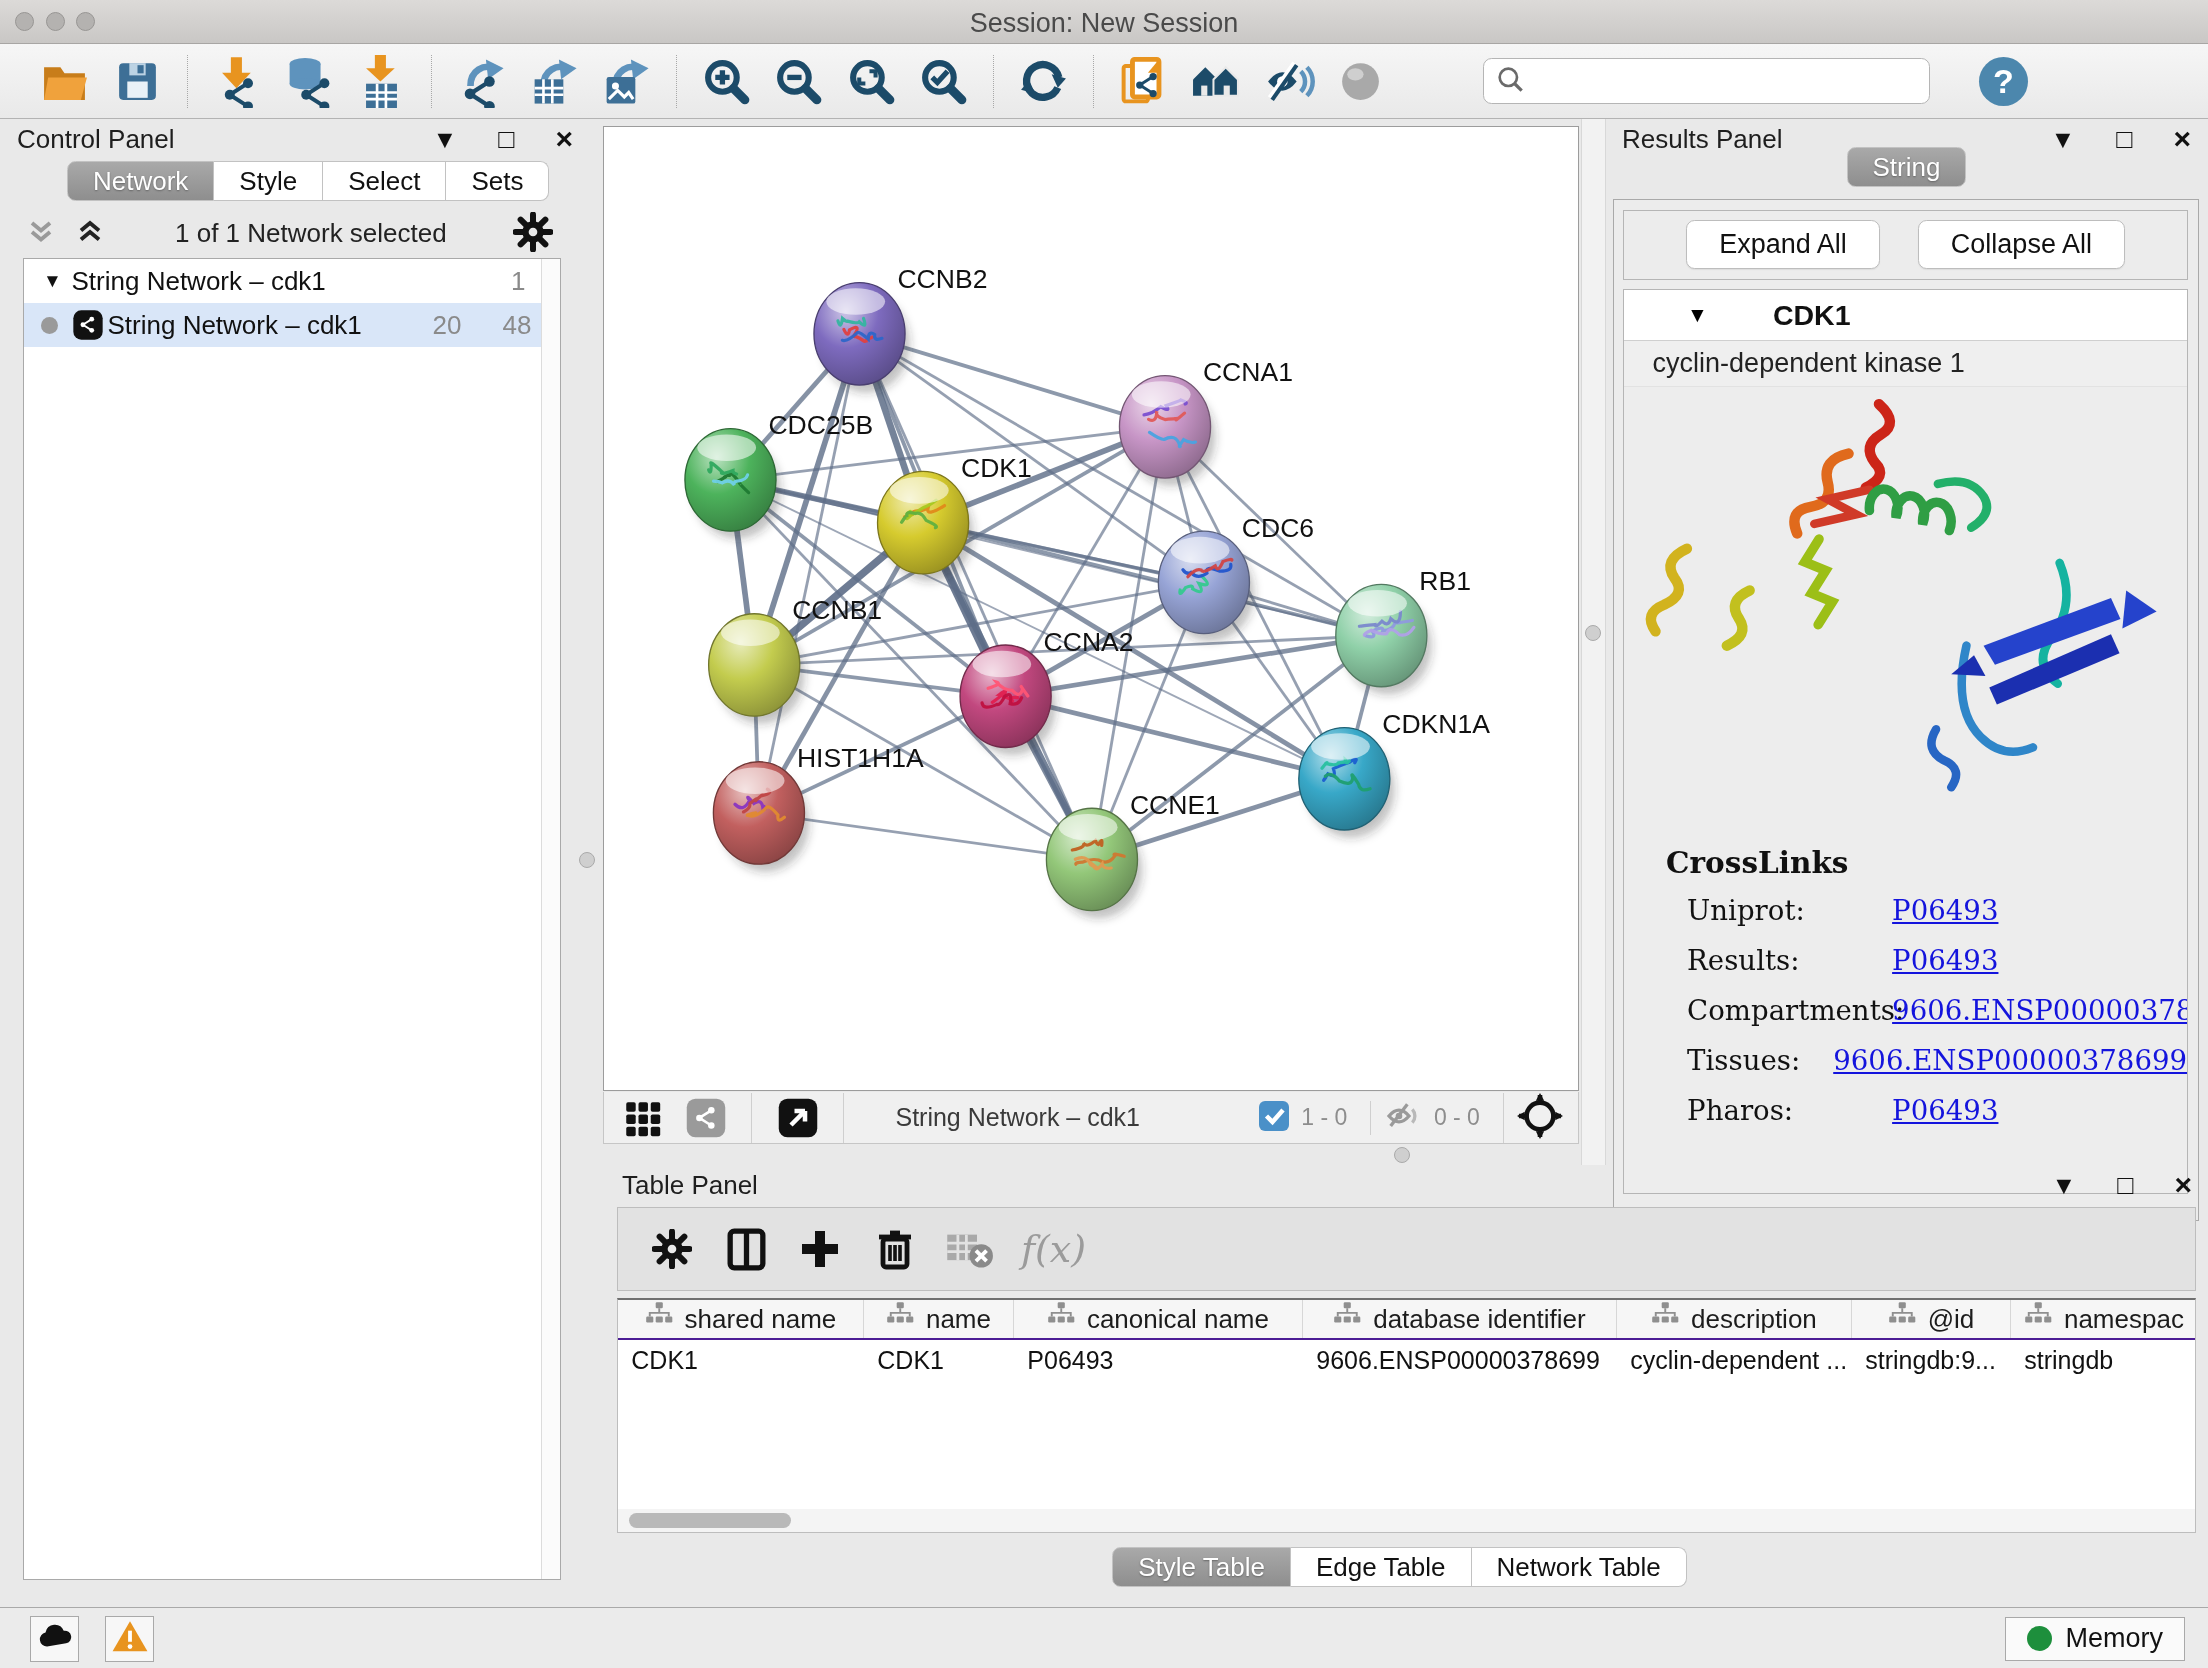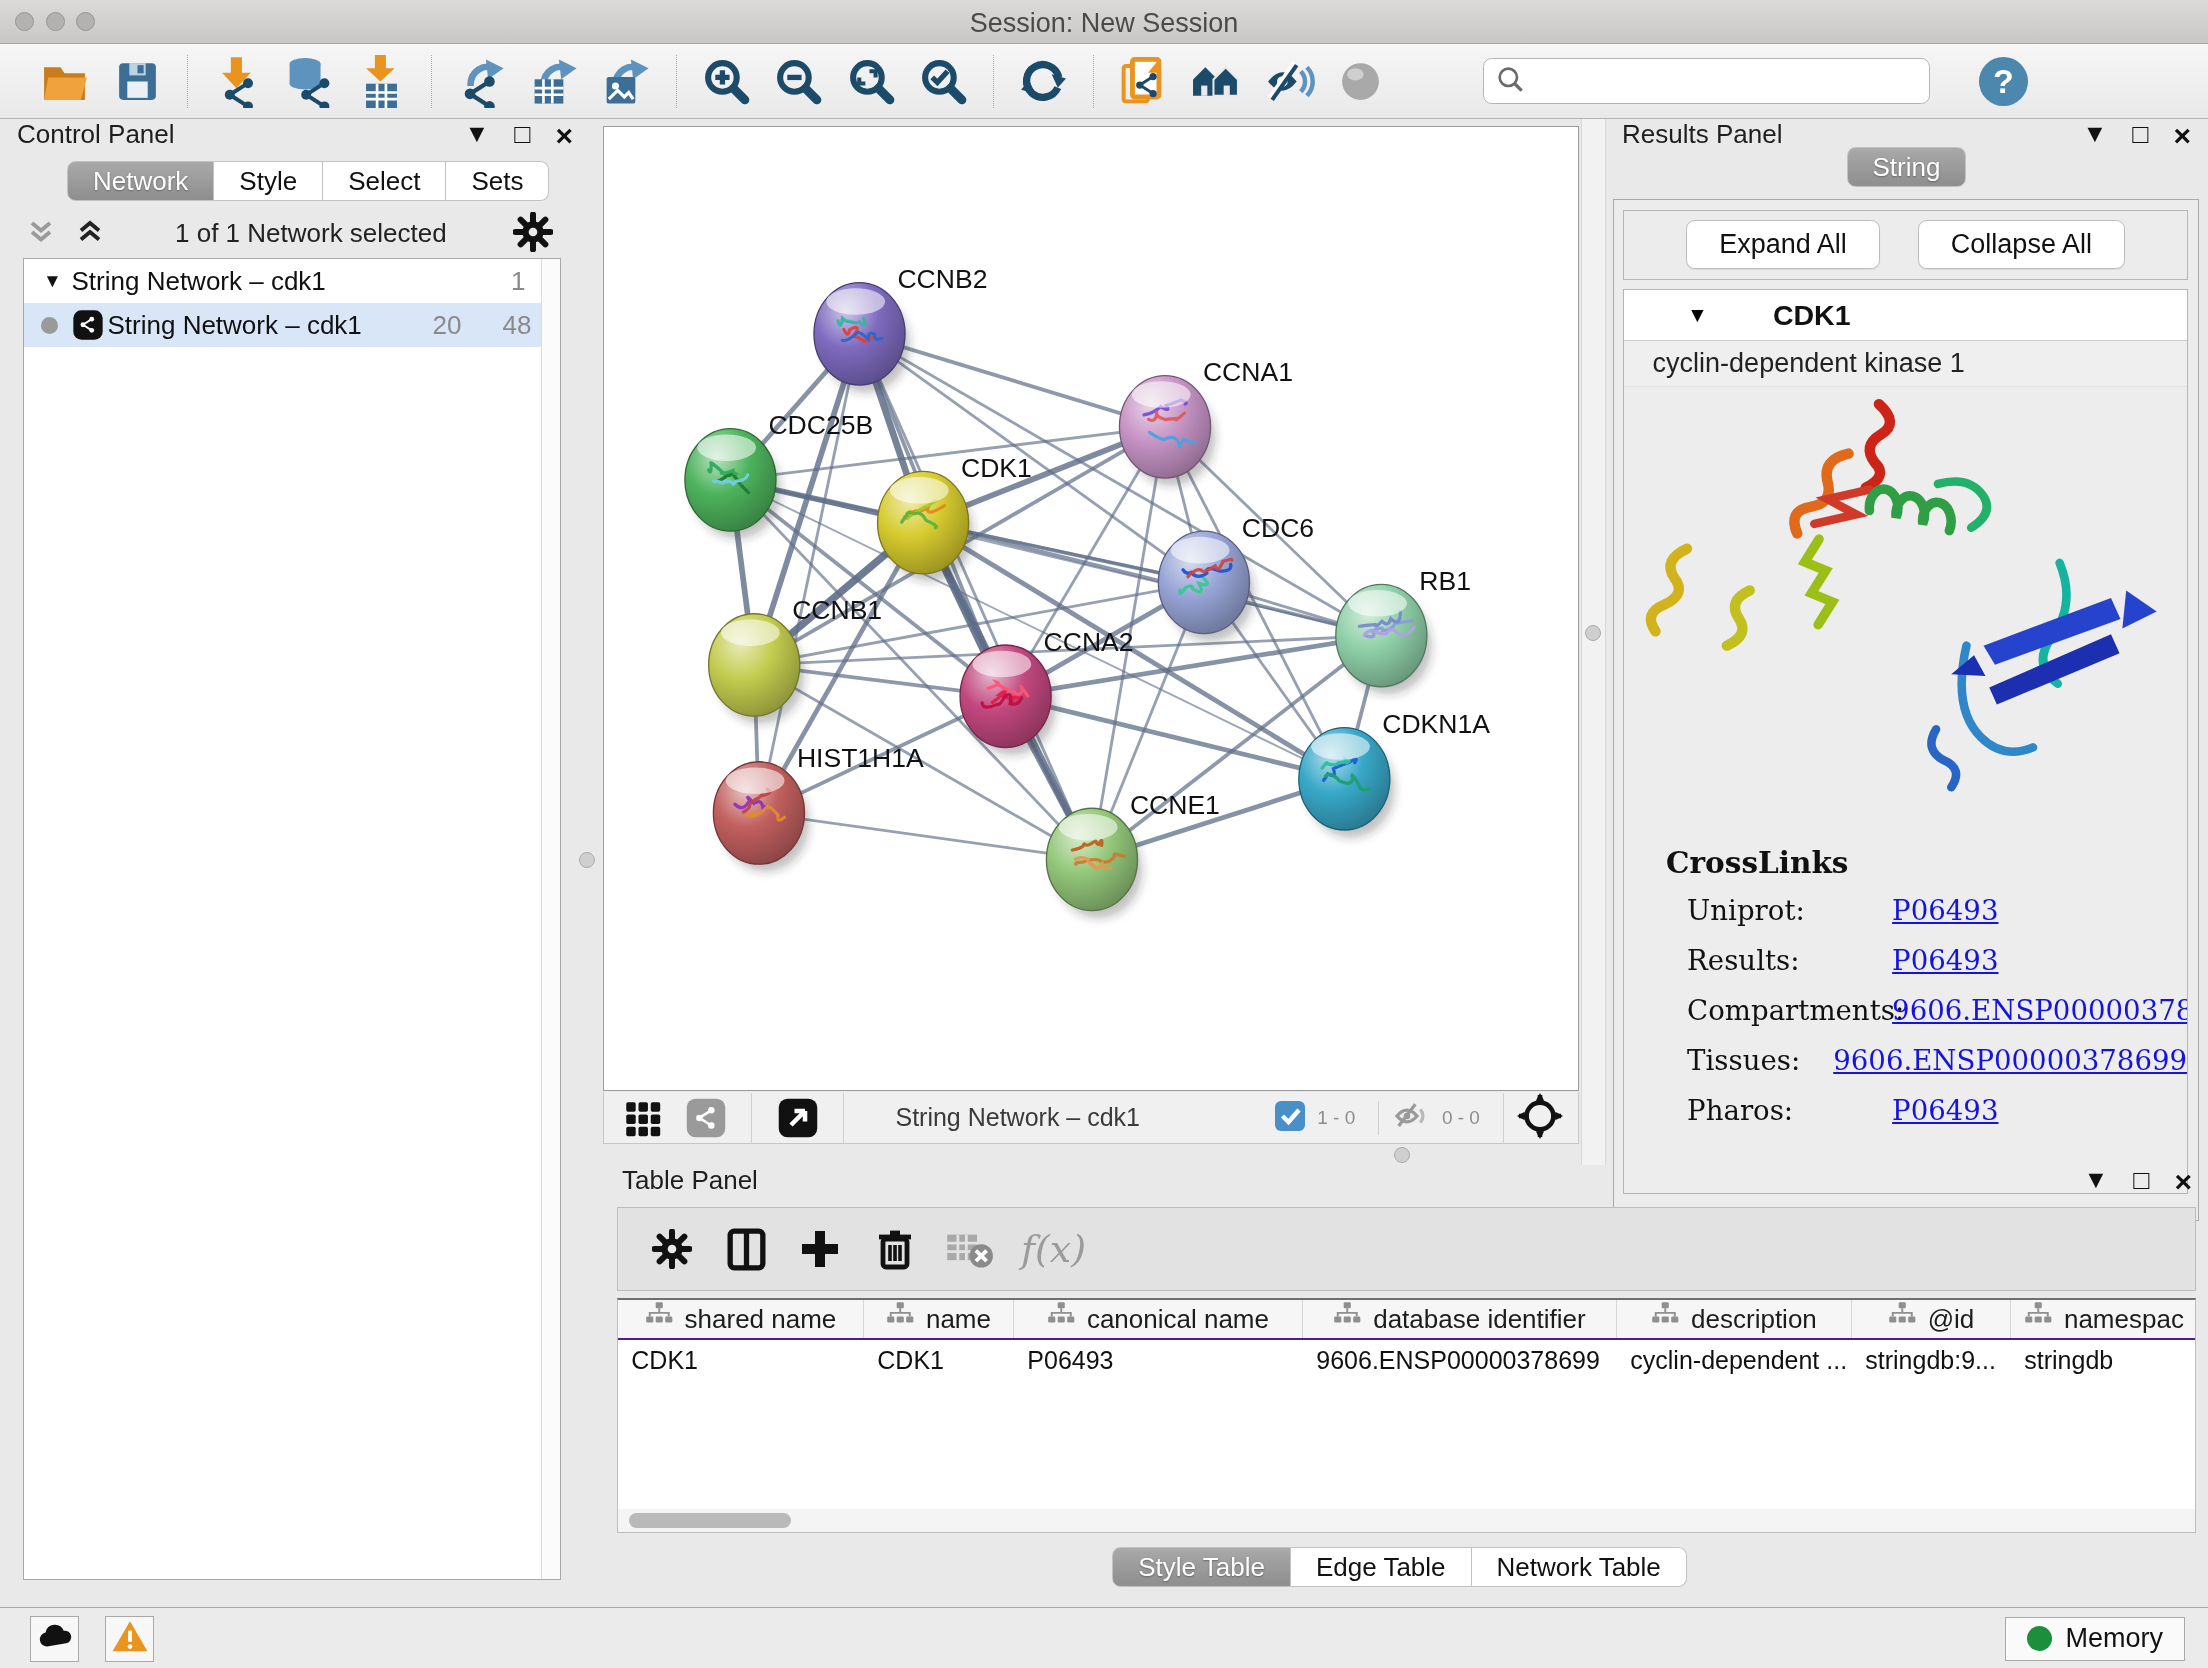--- a/index.html
+++ b/index.html
@@ -17,21 +17,21 @@
     background:linear-gradient(#f6f6f6,#e9e9e9); border-bottom:1px solid #b3b3b3;
     display:flex; align-items:center; padding-left:28.5px; }
   .tb-icon { width:61px; height:57px; display:flex; align-items:center; justify-content:center; margin:0 5.7px; }
   .tb-div { width:0; height:53px; border-left:1.9px dotted #a8a8a8; margin:0 13.3px; }
   #tb-search { margin-left:86px; width:447px; height:46px; background:#fff;
     border:1px solid #b5b5b5; border-radius:8.6px; display:flex; align-items:center; padding:0 11.4px; }
   #tb-search input { border:none; outline:none; font-size:25px; width:380px; background:transparent; }
   #tb-help { margin-left:49px; width:49px; height:49px; border-radius:50%; background:#4c87ad;
     color:#fff; font-size:34px; font-weight:bold; display:flex; align-items:center; justify-content:center; }
   
-  .panel-title-row { height:40px; display:flex; align-items:flex-start; padding:0 17px; }
+  .panel-title-row { height:40px; display:flex; align-items:center; padding:0 17px;gap:16px; }
   .panel-title { font-size:26px; color:#1e1e1e; flex:1; }
   .ph-ic { font-size:25px; color:#111; margin-left:25px; }
   .ph-ic.sq { font-size:27px; }
   .ph-ic.x { font-size:30px; font-weight:bold; }
   
   #control-panel { position:absolute; left:0; top:119px; width:590px; height:1488px; }
   #cp-tabs { position:absolute; left:67px; top:42px; height:40px; display:flex; }
   .tab-btn { height:40px; padding:0 25px; font-size:26px; display:flex; align-items:center;
     background:#fff; border:1px solid #c2c2c2; border-left:none; color:#111; }
   .tab-btn:first-child { border-left:1px solid #c2c2c2; border-radius:8.6px 0 0 8.6px; }
@@ -50,21 +50,21 @@
   .tree-dot { width:17px; height:17px; border-radius:50%; background:#9a9a9a; margin:0 11.4px 0 7.6px; }
   .tree-badge { color:#8a8a8a; margin-left:17px; width:53px; text-align:right; }
   .tree-label { flex:1; }
   
   #net-canvas { position:absolute; left:603px; top:126px; width:976px; height:965px;
     background:#fff; border:1px solid #9c9c9c; }
   #net-footer { position:absolute; left:603px; top:1092px; width:976px; height:52px;
     background:#f0f0f0; border:1px solid #c6c6c6; border-top:none; display:flex; align-items:center; }
   .nf-div { width:0; height:50px; border-left:1px solid #cfcfcf; margin:0 13.3px; }
   .nf-txt { font-size:25px; color:#3a3a3a; }
-  .nf-cnt { font-size:19px; color:#8d8d8d; margin:0 9.5px; }
+  .nf-cnt { font-size:23px; color:#8d8d8d; margin:0 9.5px; }
   .splitter-dot { position:absolute; width:16px; height:16px; border-radius:50%;
     background:#cfcfcf; border:1px solid #aaa; }
   #right-splitter { position:absolute; left:1581px; top:119px; width:25px; height:1046px;
     background:#f2f2f2; border-left:1px solid #d8d8d8; border-right:1px solid #d8d8d8; }
   
   #results-panel { position:absolute; left:1605px; top:119px; width:603px; height:1046px; }
   #rp-tab-row { position:absolute; top:28px; width:100%; display:flex; justify-content:center; }
   #rp-box { position:absolute; left:7.6px; top:80px; width:586px; height:1022px;
     border:1px solid #a9a9a9; background:#ececec; padding:9.5px; }
   #rp-actions { border:1px solid #b5b5b5; height:70px; display:flex; align-items:center;

